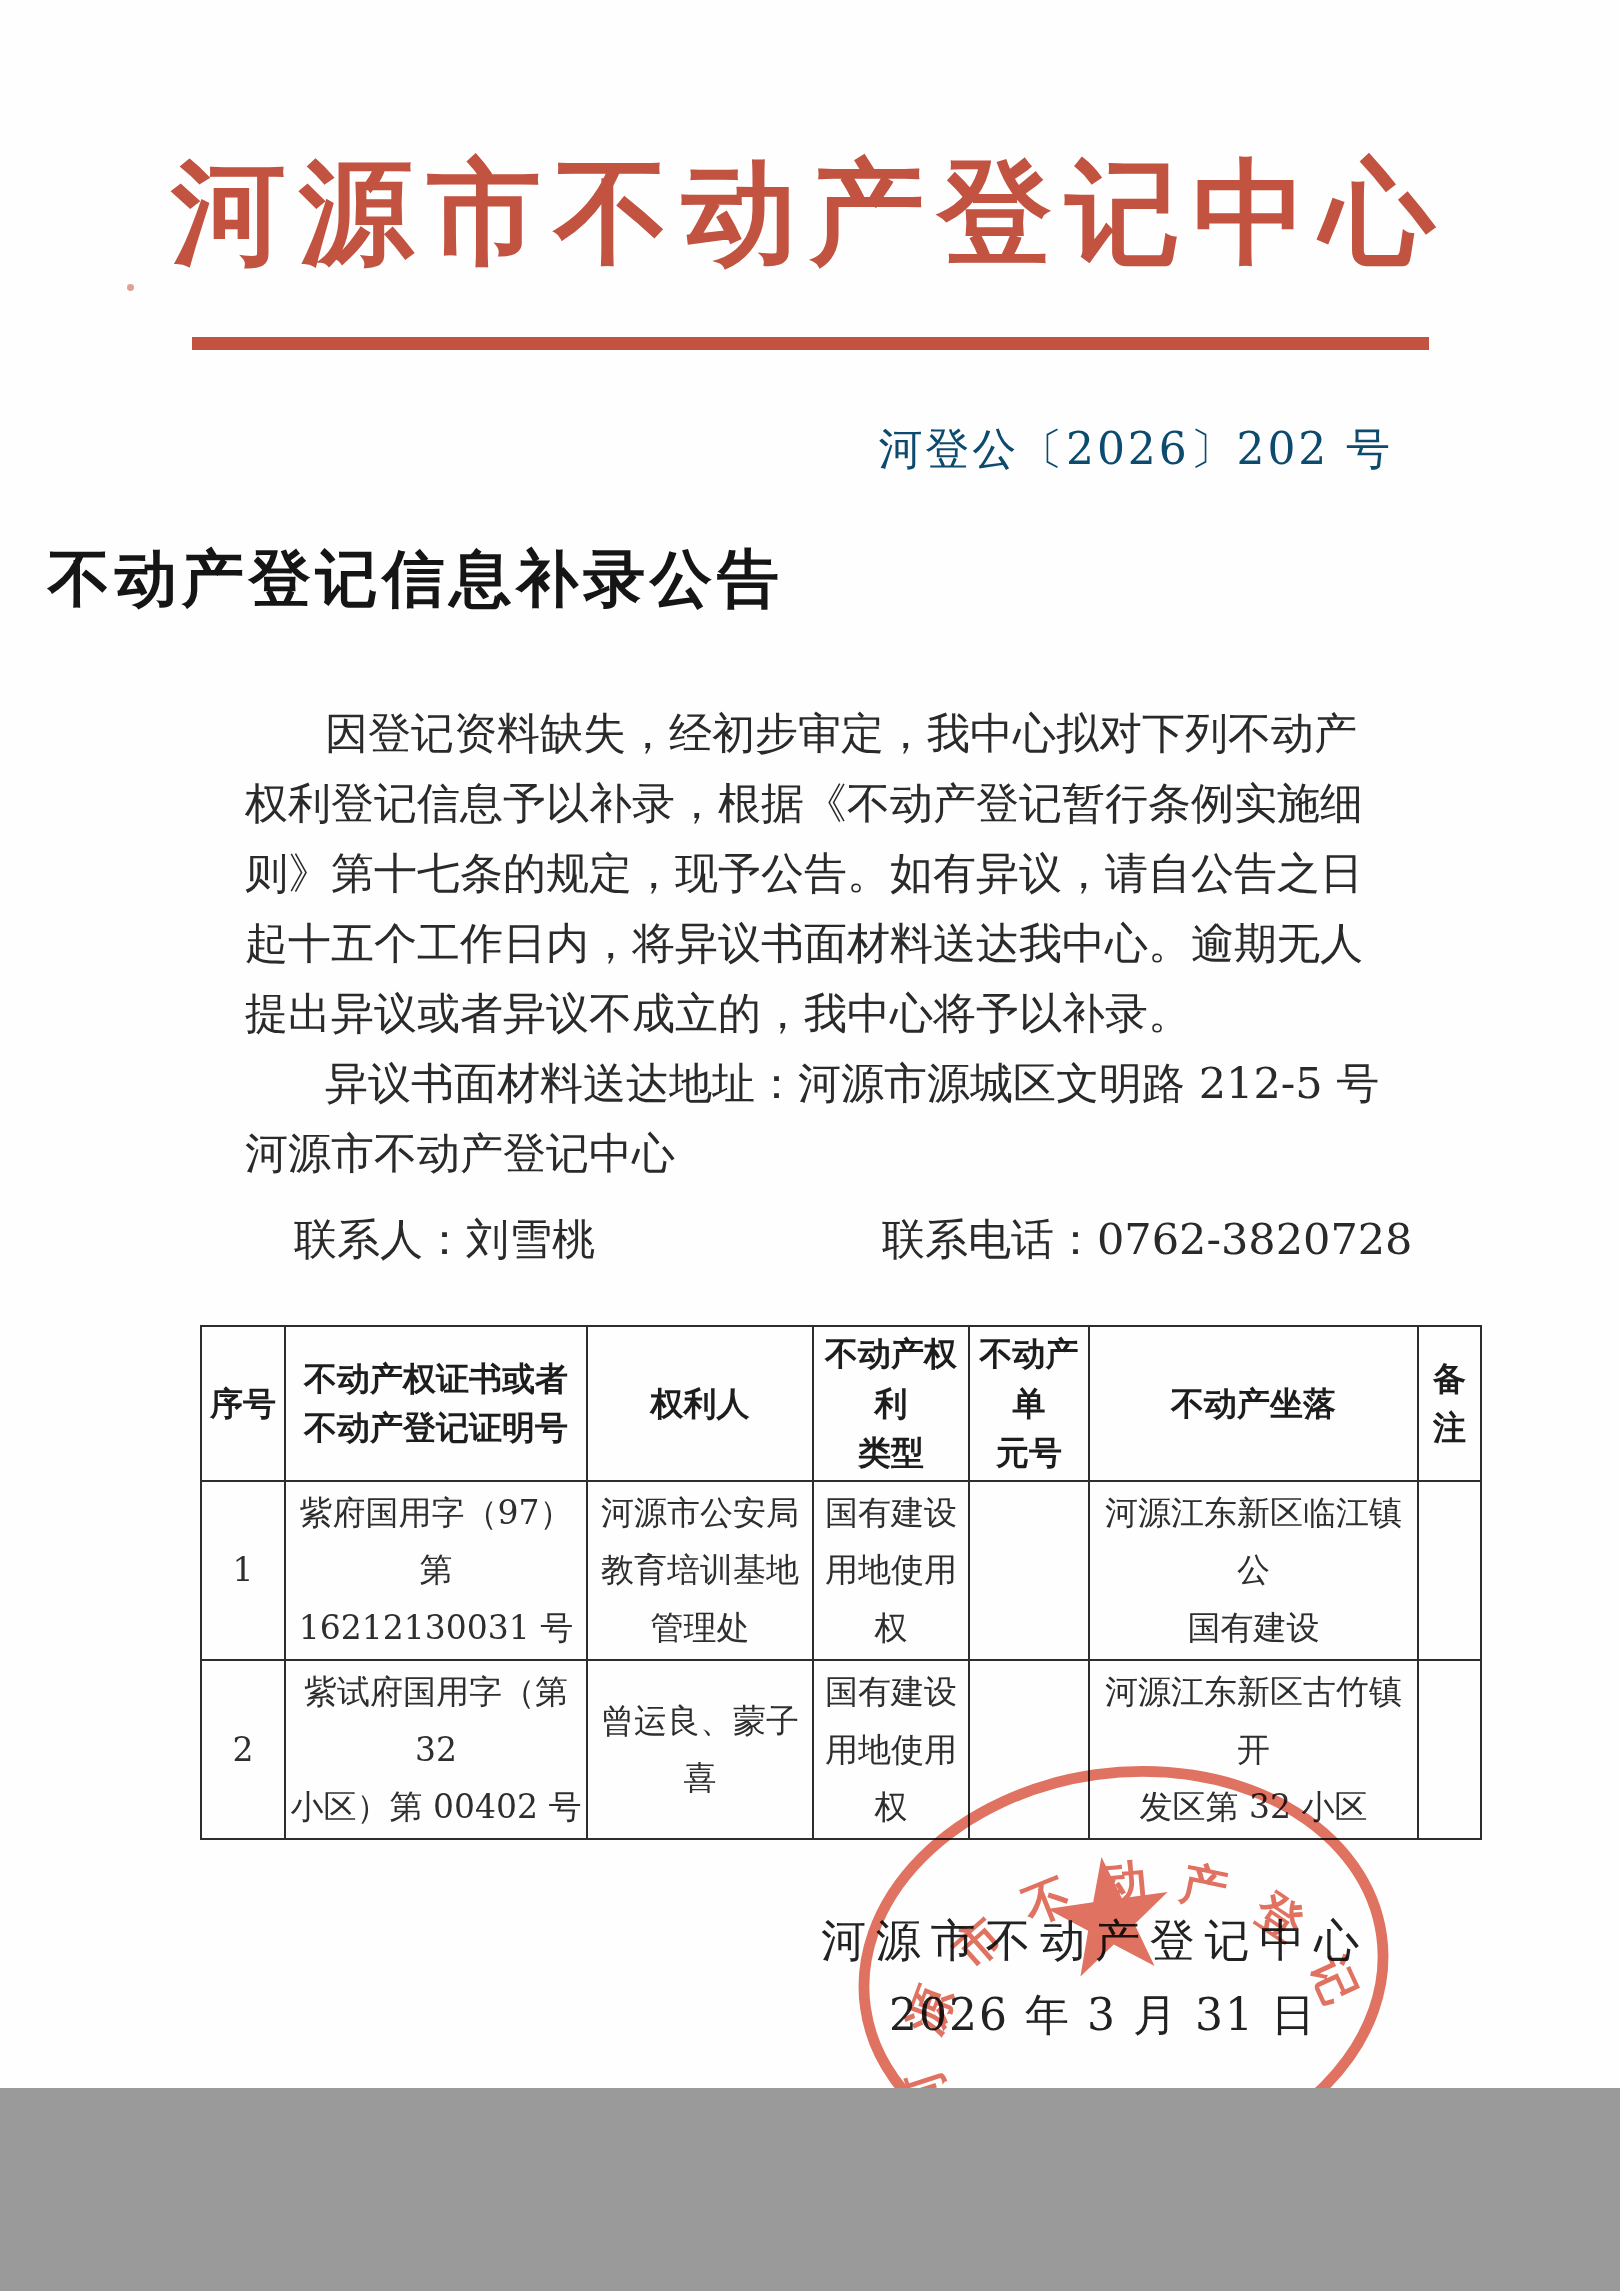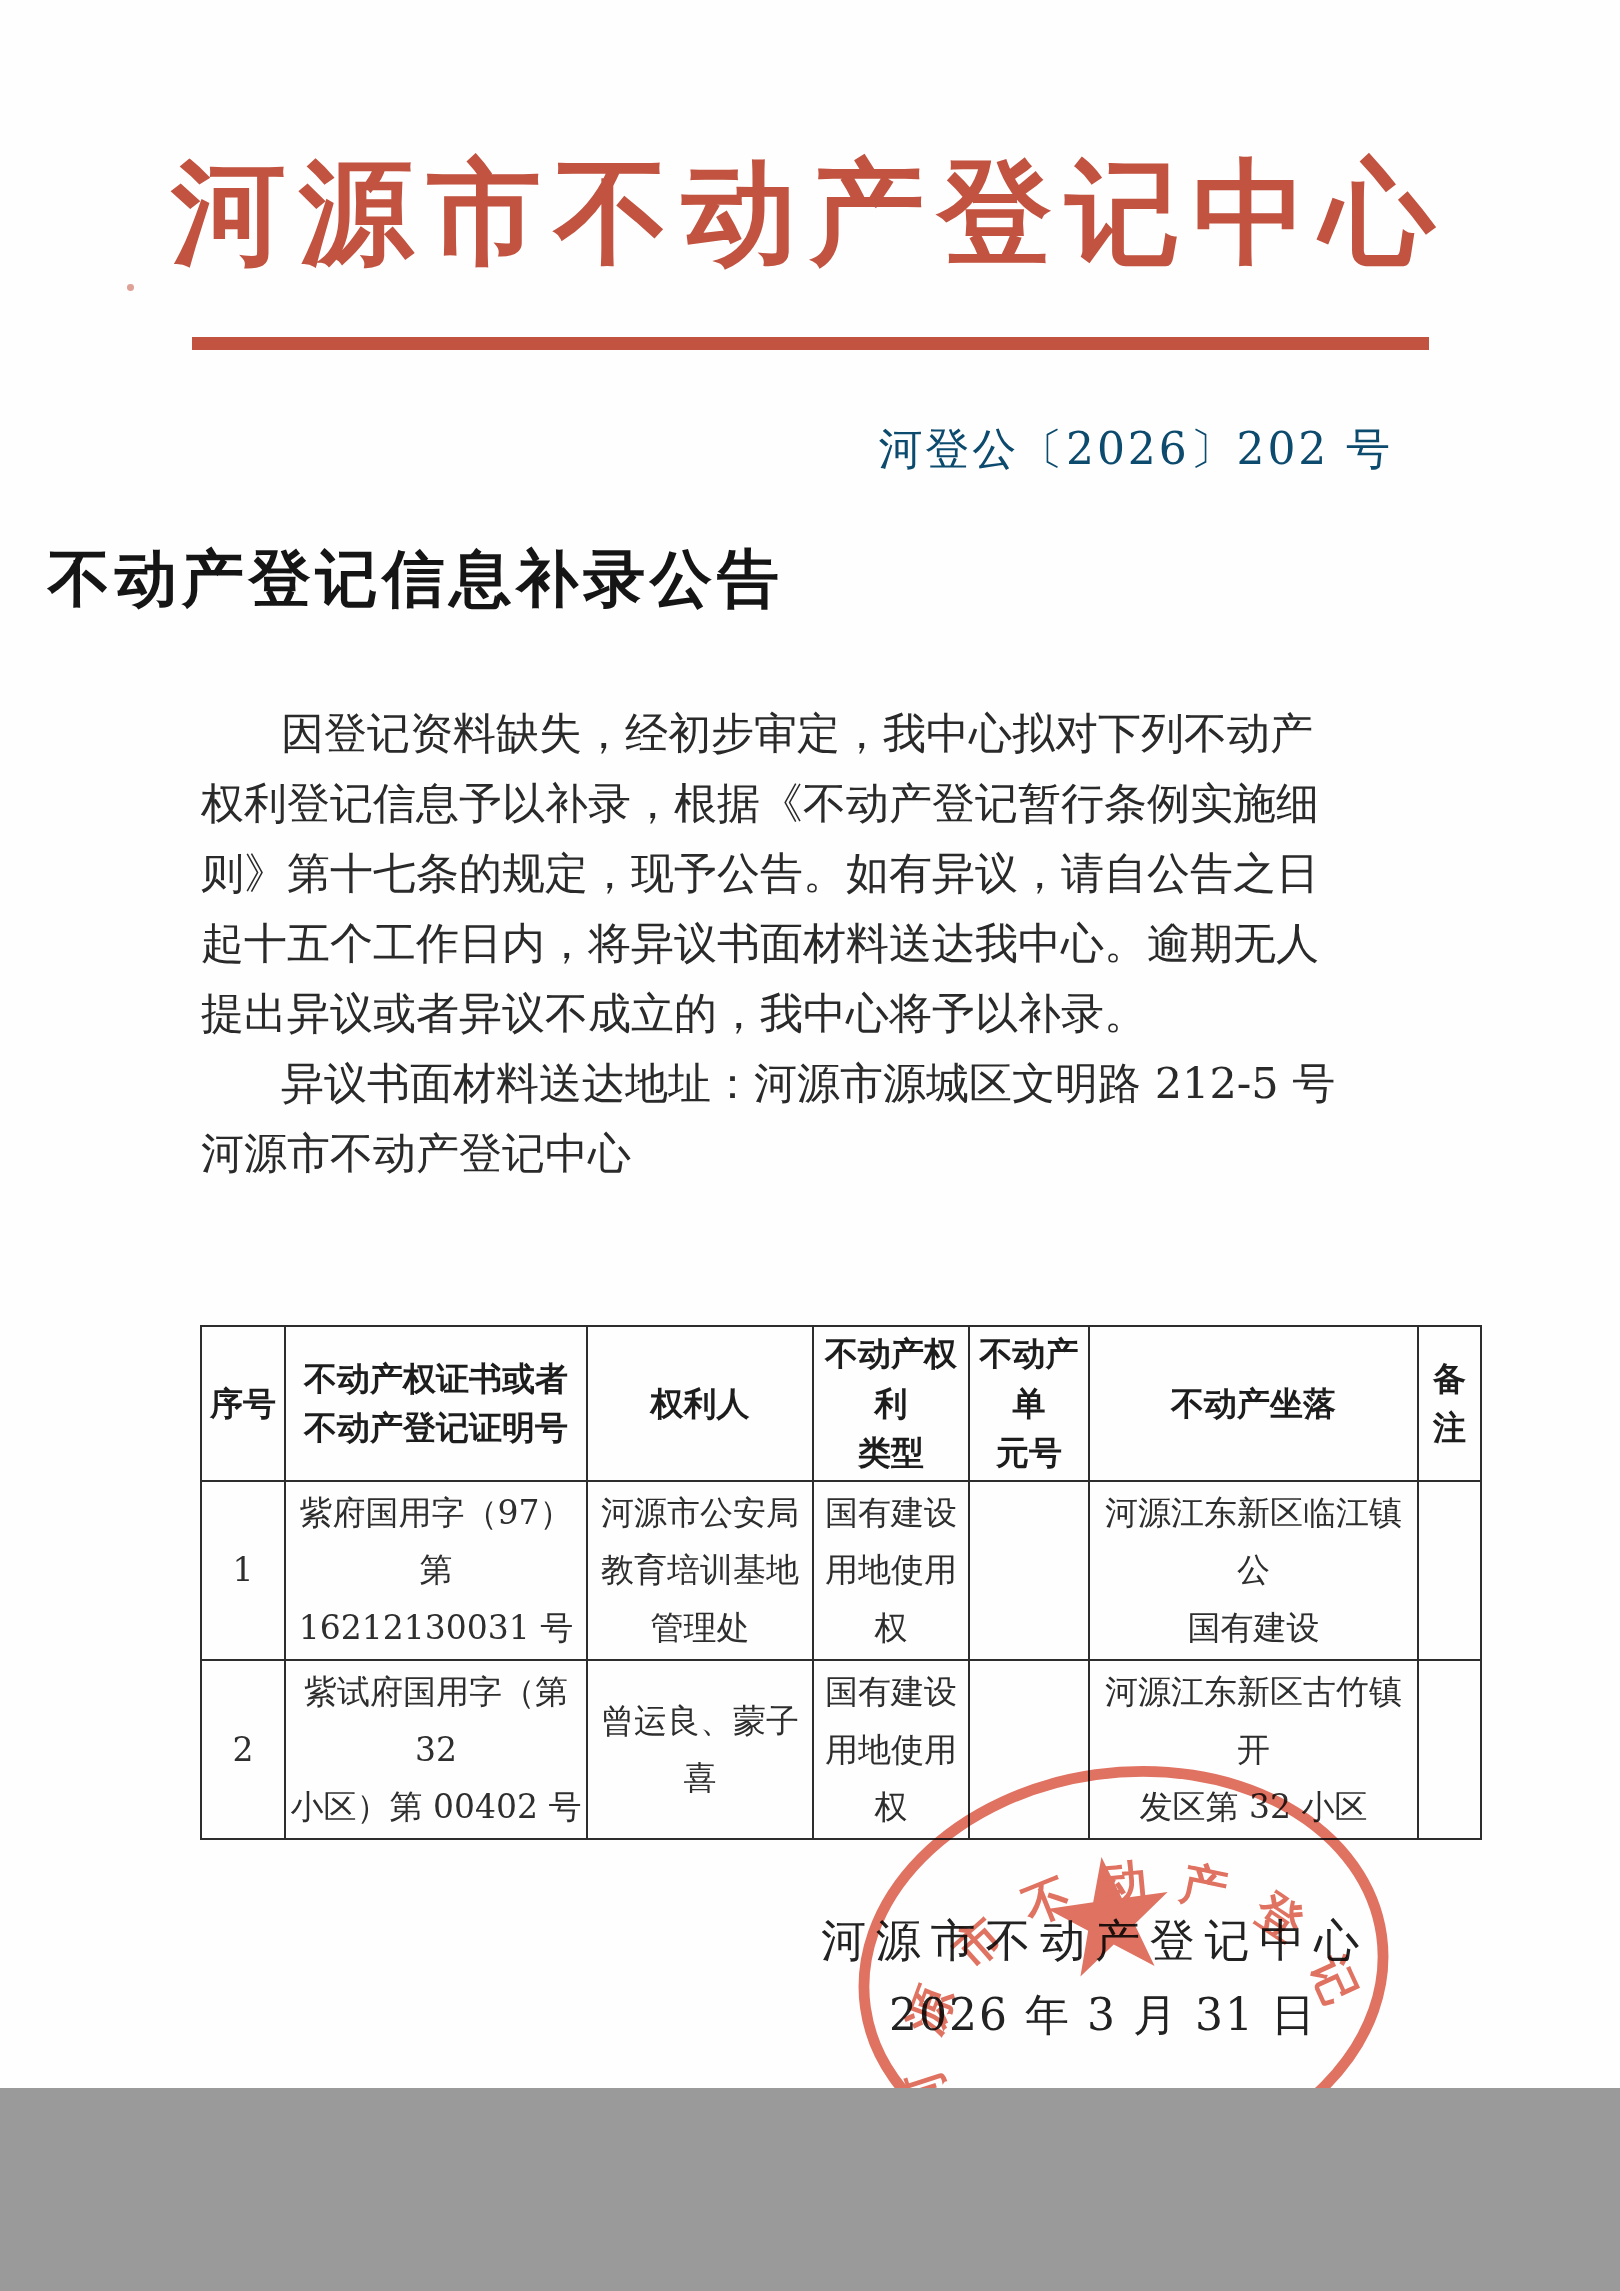--- a/index.html
+++ b/index.html
@@ -26,21 +26,21 @@
     font-size:44px;color:#0c4a6e;letter-spacing:2.9px;white-space:nowrap;
   }
   .title{
     position:absolute;top:537px;left:0;width:100%;text-align:left;
     font-size:62px;font-weight:bold;color:#151515;letter-spacing:4.9px;margin-left:48px;
   }
   .body-block{
     position:absolute;top:698px;left:201px;width:1235px;
     font-size:43px;line-height:70px;color:#2a2a2a;
   }
-  .body-line{height:70px;white-space:nowrap;}
+  .body-line{height:70px;white-space:nowrap;margin-left:44px;}
   .body-line.indent{text-indent:80px;}
   .contact-line{
     position:absolute;top:1211px;left:201px;width:1235px;height:70px;
     font-size:43px;color:#2a2a2a;
   }
   .contact-person{position:absolute;left:93px;top:0;white-space:nowrap;}
   .contact-phone{position:absolute;left:681px;top:0;white-space:nowrap;}
   table.announce{
     position:absolute;top:1325px;left:200px;width:1280px;
     border-collapse:collapse;table-layout:fixed;
@@ -90,20 +90,24 @@
   <div class="body-block">
     <div class="body-line indent">因登记资料缺失，经初步审定，我中心拟对下列不动产</div>
     <div class="body-line">权利登记信息予以补录，根据《不动产登记暂行条例实施细</div>
     <div class="body-line">则》第十七条的规定，现予公告。如有异议，请自公告之日</div>
     <div class="body-line">起十五个工作日内，将异议书面材料送达我中心。逾期无人</div>
     <div class="body-line">提出异议或者异议不成立的，我中心将予以补录。</div>
     <div class="body-line indent">异议书面材料送达地址：河源市源城区文明路 212-5 号</div>
     <div class="body-line">河源市不动产登记中心</div>
   </div>
 
+  <div class="contact-line">
+    <span class="contact-person">联系人：刘雪桃</span>
+    <span class="contact-phone">联系电话：0762-3820728</span>
+  </div>
 
   <table class="announce">
     <colgroup>
       <col style="width:84px">
         <col style="width:302px">
         <col style="width:226px">
       <col style="width:156px">
         <col style="width:120px">
         <col style="width:329px">
       <col style="width:63px">

